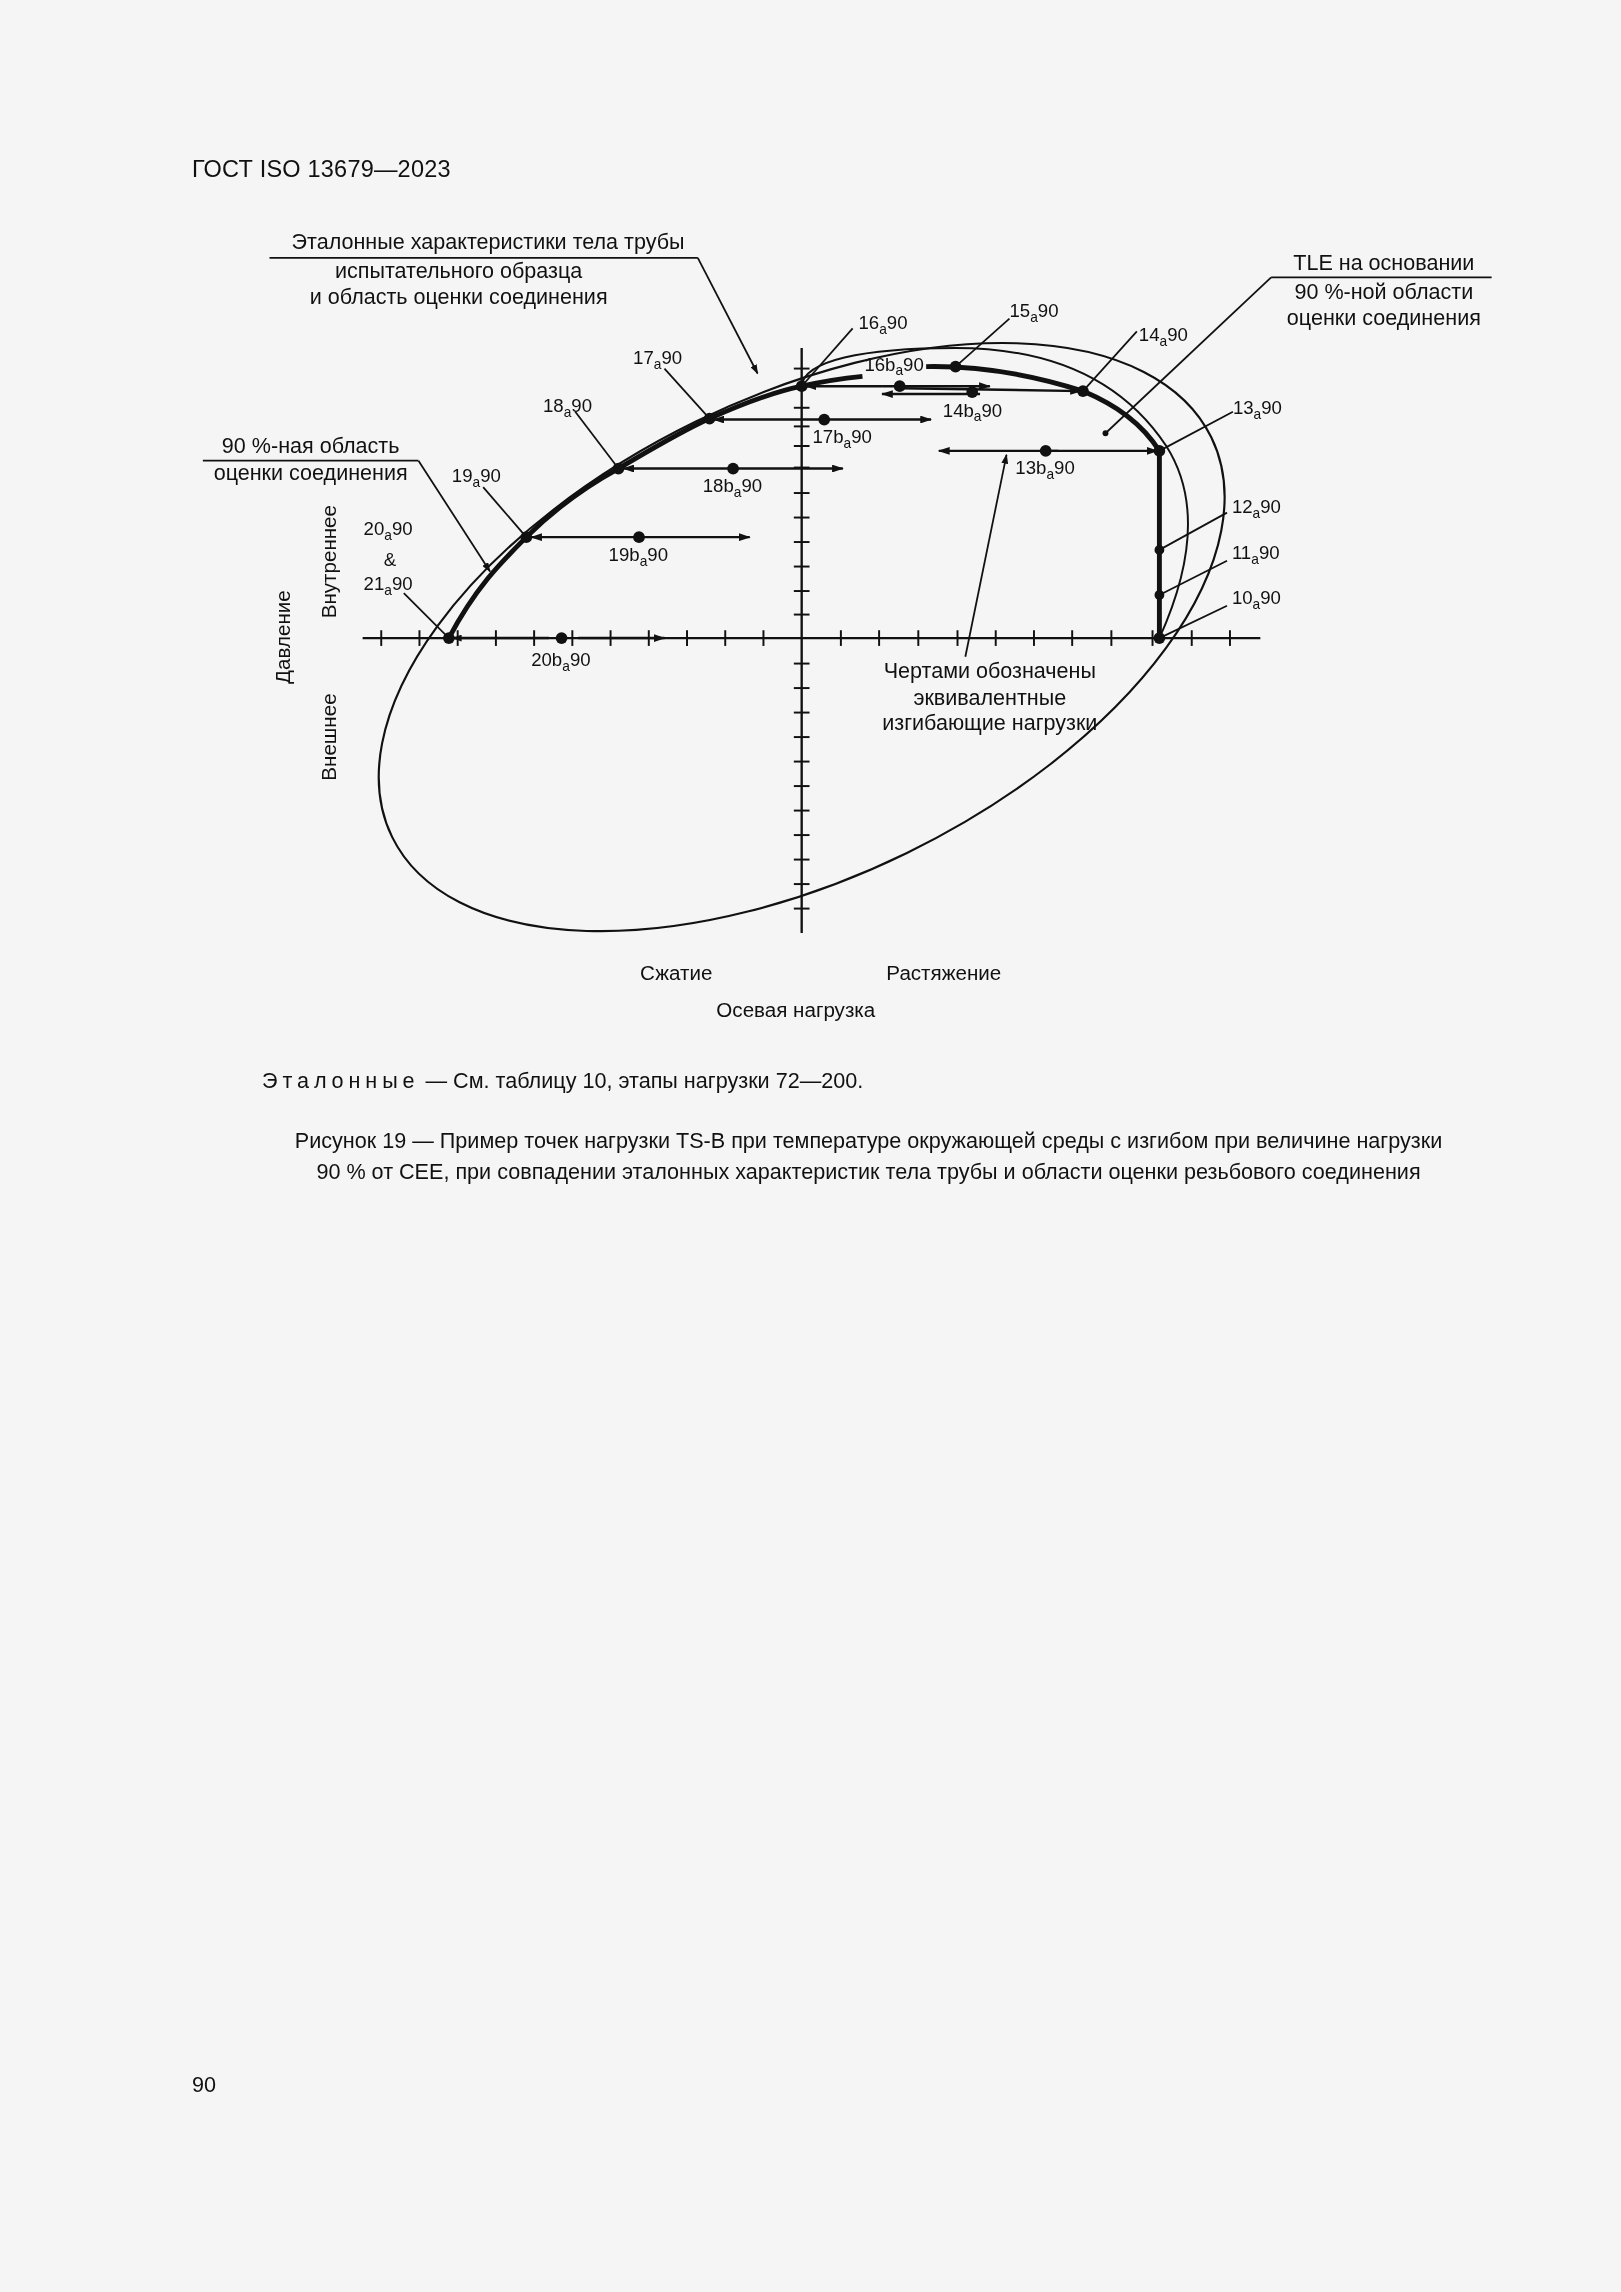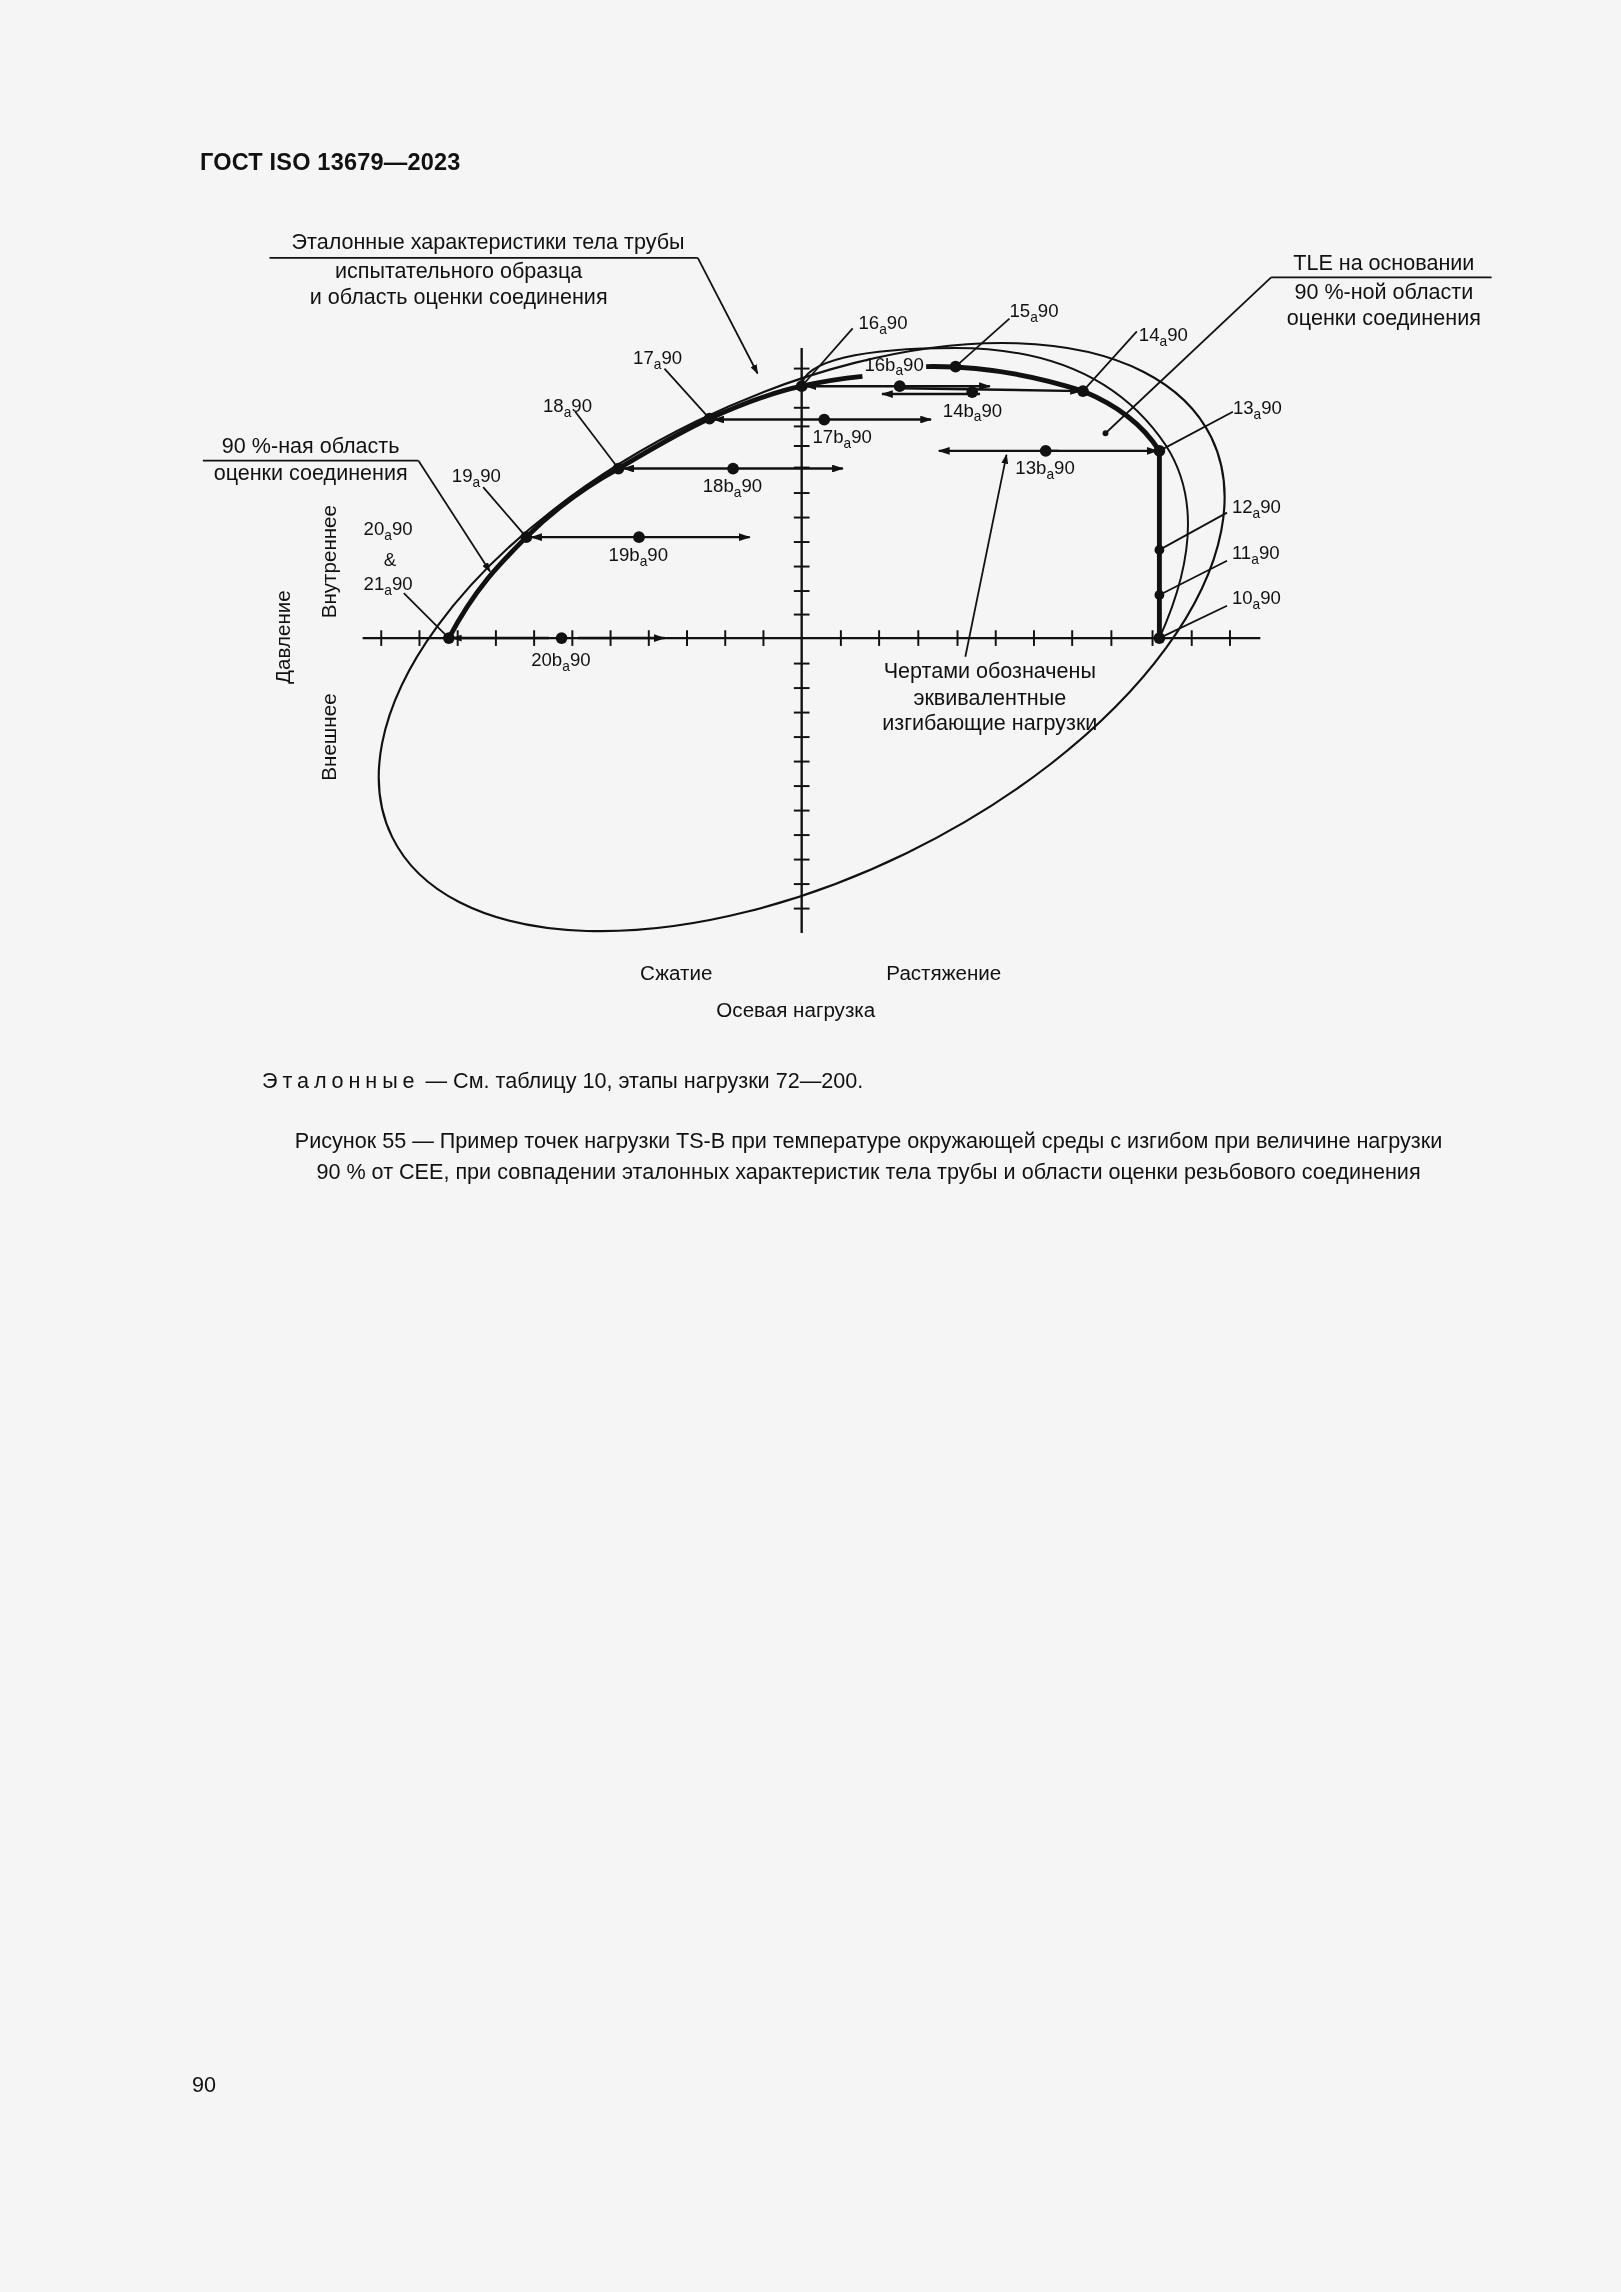--- a/index.html
+++ b/index.html
@@ -5,22 +5,22 @@
   html, body { margin: 0; padding: 0; }
   body {
     width: 1621px; height: 2293px;
     background: #f5f5f5;
     position: relative;
     font-family: "Liberation Sans", sans-serif;
     color: #111;
     overflow: hidden;
   }
   .header {
-    position: absolute; left: 192px; top: 149px;
-    font-size: 23.5px; font-weight: bold; letter-spacing: 0.2px; margin-left: 8px;
+    position: absolute; left: 192px; top: 156px;
+    font-size: 23.5px; font-weight: normal; letter-spacing: 0.2px;
   }
   svg.diagram { position: absolute; left: 0; top: 0; }
   svg text { font-family: "Liberation Sans", sans-serif; fill: #111; }
   .lbl { font-size: 19px; }
   .lbl-sub { font-size: 14px; }
   .callout { font-size: 22px; }
   .axis-lbl { font-size: 21px; }
   .note {
     position: absolute; left: 262px; top: 1068px;
     font-size: 21.6px;
@@ -230,18 +230,18 @@
     <text class="lbl" x="621" y="572"><tspan>19b</tspan><tspan class="lbl-sub" dy="5">a</tspan><tspan dy="-5">90</tspan></text>
     <text class="lbl" x="542" y="680"><tspan>20b</tspan><tspan class="lbl-sub" dy="5">a</tspan><tspan dy="-5">90</tspan></text>
   </g>
 </svg>
 
 <div class="note">
   <span class="spaced">Эталонные</span><span> — См. таблицу 10, этапы нагрузки 72—200.</span>
 </div>
 
 <div class="caption">
-  <div>Рисунок 55 — Пример точек нагрузки TS-B при температуре окружающей среды с изгибом при величине нагрузки</div>
+  <div>Рисунок 19 — Пример точек нагрузки TS-B при температуре окружающей среды с изгибом при величине нагрузки</div>
   <div>90 % от CEE, при совпадении эталонных характеристик тела трубы и области оценки резьбового соединения</div>
 </div>
 
 <div class="page-num">90</div>
 
 
 </body></html>

